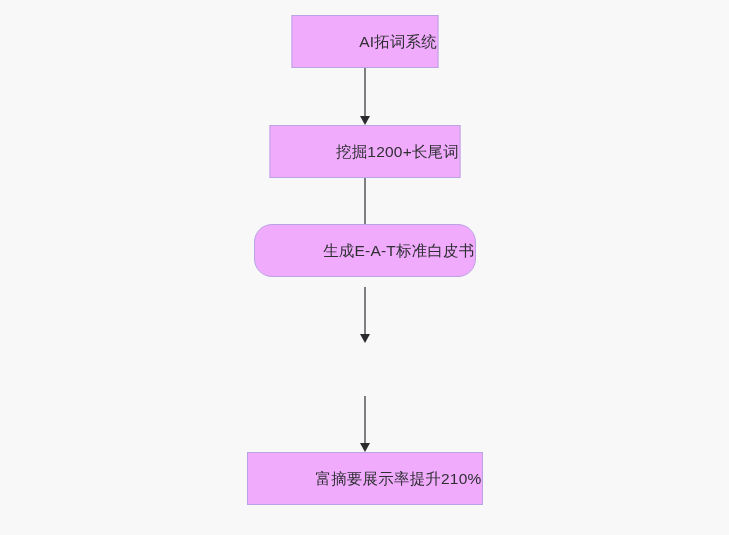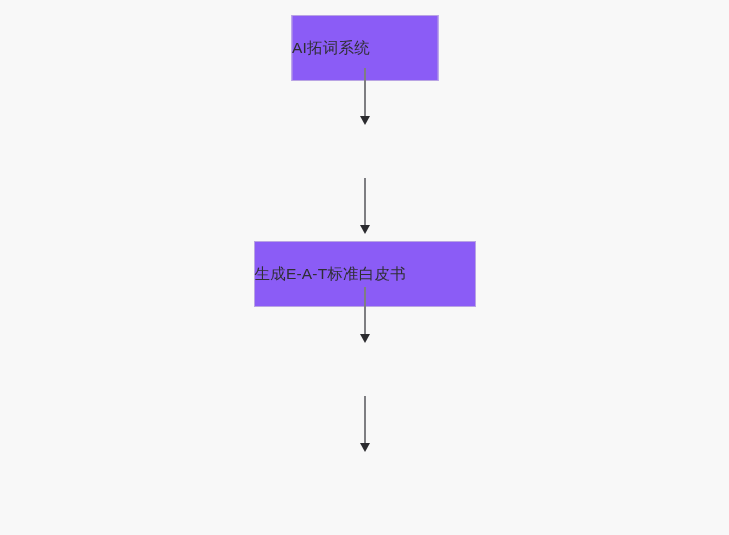--- a/index.html
+++ b/index.html
@@ -16,42 +16,42 @@
 
   #flowchart {
     position: relative;
     width: 729px;
     height: 535px;
   }
 
   .node {
     position: absolute;
     box-sizing: border-box;
-    background: #8b5cf6;
+    background: #f0abfc;
     border: 1.6px solid #b9a4e3;
     display: flex;
     align-items: center;
-    justify-content: flex-start;
-    height: 66px;
+    justify-content: flex-end;
+    height: 53px;
     left: 50%;
     transform: translateX(-50%);
   }
 
   .node-label {
     color: #2f2f33;
     font-size: 15.5px;
     line-height: 1;
     letter-spacing: 0.2px;
     white-space: nowrap;
   }
 
   
   .node-0 { width: 147px; top: 15px;  margin-left: 0px; }
   .node-1 { width: 191px; top: 125px; margin-left: 0px; }
-  .node-2 { width: 222px; top: 241px; margin-left: 0px; }
+  .node-2 { width: 222px; top: 224px; margin-left: 0px; border-radius: 18px; }
   .node-3 { width: 216px; top: 343px; margin-left: 0px; }
   .node-4 { width: 236px; top: 452px; margin-left: 0px; }
 
   .connector {
     position: absolute;
     left: 50%;
     transform: translateX(-50%);
     width: 14px;
   }
   .connector .line {
@@ -87,20 +87,23 @@
 
   <div class="node node-0">
     <span class="node-label">AI拓词系统</span>
   </div>
 
   <div class="connector conn-0">
     <div class="line"></div>
     <div class="head"></div>
   </div>
 
+  <div class="node node-1">
+    <span class="node-label">挖掘1200+长尾词</span>
+  </div>
 
   <div class="connector conn-1">
     <div class="line"></div>
     <div class="head"></div>
   </div>
 
   <div class="node node-2">
     <span class="node-label">生成E-A-T标准白皮书</span>
   </div>
 
@@ -108,14 +111,17 @@
     <div class="line"></div>
     <div class="head"></div>
   </div>
 
 
   <div class="connector conn-3">
     <div class="line"></div>
     <div class="head"></div>
   </div>
 
+  <div class="node node-4">
+    <span class="node-label">富摘要展示率提升210%</span>
+  </div>
 
 </div>
 
 </body></html>

